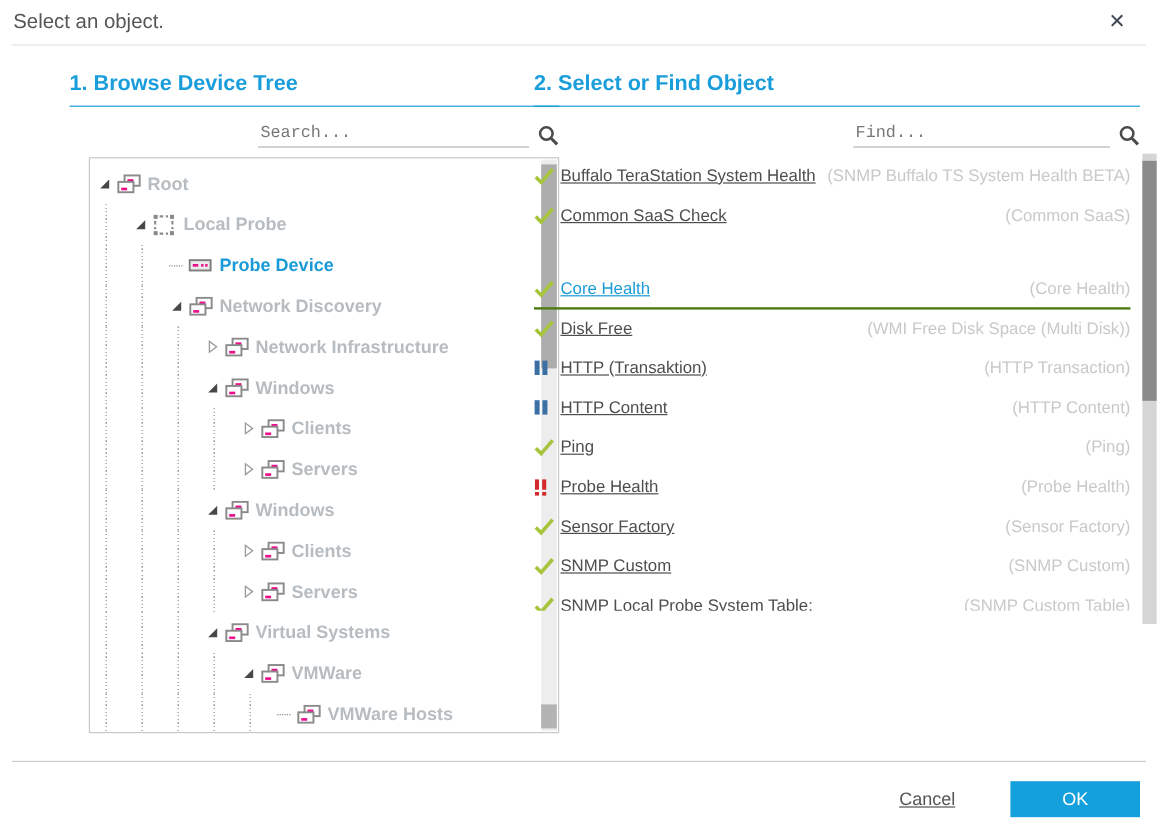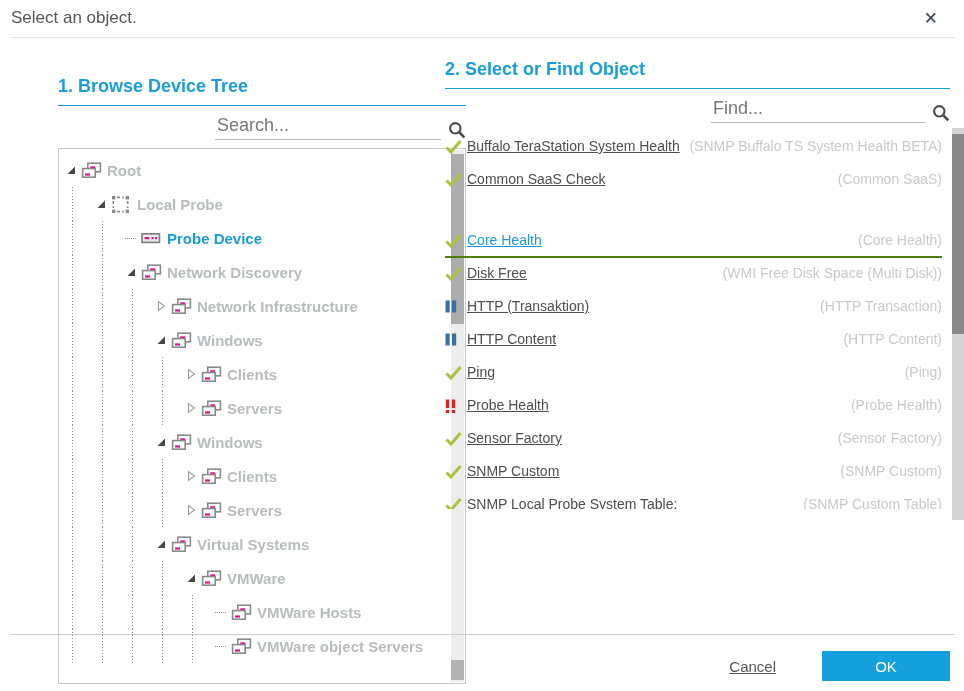--- a/index.html
+++ b/index.html
@@ -5,37 +5,37 @@
   html,body{margin:0;padding:0;background:#fff;}
   body{width:964px;height:691px;position:relative;overflow:hidden;
        font-family:"Liberation Sans","DejaVu Sans",sans-serif;}
 
   
   .dlg-title{position:absolute;left:11px;top:8px;font-size:17px;color:#555;}
   .dlg-close{position:absolute;right:26px;top:8px;font-size:17px;font-weight:700;color:#3e4754;cursor:pointer;}
   .title-divider{position:absolute;left:10px;right:9px;top:37px;border-top:1px solid #e3e3e3;}
 
   
-  .left-col{position:absolute;left:10px;top:72px;width:408px;padding-left:48px;}
+  .left-col{position:absolute;left:10px;top:55px;width:408px;padding-left:48px;}
   .right-col{position:absolute;left:445px;top:55px;width:505px;}
   .sec-header{font-size:18px;font-weight:700;color:#199ddb;padding:4px 0 8px 0;border-bottom:1px solid #199ddb;}
 
   
   .search-row{display:flex;justify-content:flex-end;align-items:flex-end;margin-top:8px;height:26px;}
-  .u-input{border:none;border-bottom:1px solid #b7b7b7;font-size:18px;color:#0369a1;
+  .u-input{border:none;border-bottom:1px solid #b7b7b7;font-size:14px;color:#0369a1;
            padding:2px 2px 3px 2px;outline:none;background:transparent;
-           font-family:Liberation Sans, sans-serif;}
+           font-family:Liberation Mono, monospace;}
   .u-input::placeholder{color:#777;opacity:1;}
   .search-w{width:222px;}
   .find-w{width:210px;}
   .mag{margin-left:7px;margin-bottom:1px;display:inline-flex;}
 
   
-  .tree-box{position:relative;margin-top:8px;height:536px;border:1px solid #c9c9c9;
-            overflow:hidden;box-sizing:border-box;padding:4px 0 0 6px;}
+  .tree-box{position:relative;margin-top:8px;height:480px;border:1px solid #c9c9c9;
+            overflow:hidden;box-sizing:border-box;padding:4px 0 0 6px;margin-left:16px;}
   .trow{display:flex;align-items:center;height:34px;white-space:nowrap;cursor:pointer;}
   .guide{width:30px;flex:none;align-self:stretch;
          background-image:repeating-linear-gradient(#8f8f8f 0 1px,transparent 1px 3px);
          background-size:1px 100%;background-repeat:no-repeat;background-position:7px 0;}
   .texp{width:16px;flex:none;display:flex;align-items:center;justify-content:flex-start;}
   .texp.leaf::before{content:"";width:11px;border-top:1px dotted #8f8f8f;margin-top:1px;}
   .ticon{width:24px;flex:none;display:flex;align-items:center;}
   .tlabel{font-size:15px;font-weight:700;color:#b7bcc0;margin-left:2px;}
   .trow.selected .tlabel{color:#1a9bd7;}
 
@@ -54,21 +54,21 @@
   .lrow.selected .lname{color:#1a9bd7;}
 
   
   .rscroll{position:absolute;right:0;top:128px;width:12px;height:392px;background:#d5d5d5;}
   .rscroll .thumb{position:absolute;top:6px;left:0;width:12px;height:200px;background:#8a8a8a;}
 
   
   .footer-divider{position:absolute;left:10px;right:9px;top:634px;border-top:1px solid #ccc;}
   .footer{position:absolute;right:14px;top:651px;display:flex;align-items:center;}
   .cancel-link{font-size:15px;color:#555;text-decoration:underline;margin-right:46px;cursor:pointer;}
-  .ok-btn{width:128px;height:30px;background:#14a0dc;color:#fff;font-size:15px;border:none;
+  .ok-btn{width:108px;height:30px;background:#14a0dc;color:#fff;font-size:15px;border:none;
           display:flex;align-items:center;justify-content:center;cursor:pointer;
           font-family:"Liberation Sans","DejaVu Sans",sans-serif;}
 </style>
 </head>
 <body>
 
 <div class="dlg-title">Select an object.</div>
 <div class="dlg-close">✕</div>
 <div class="title-divider"></div>
 

